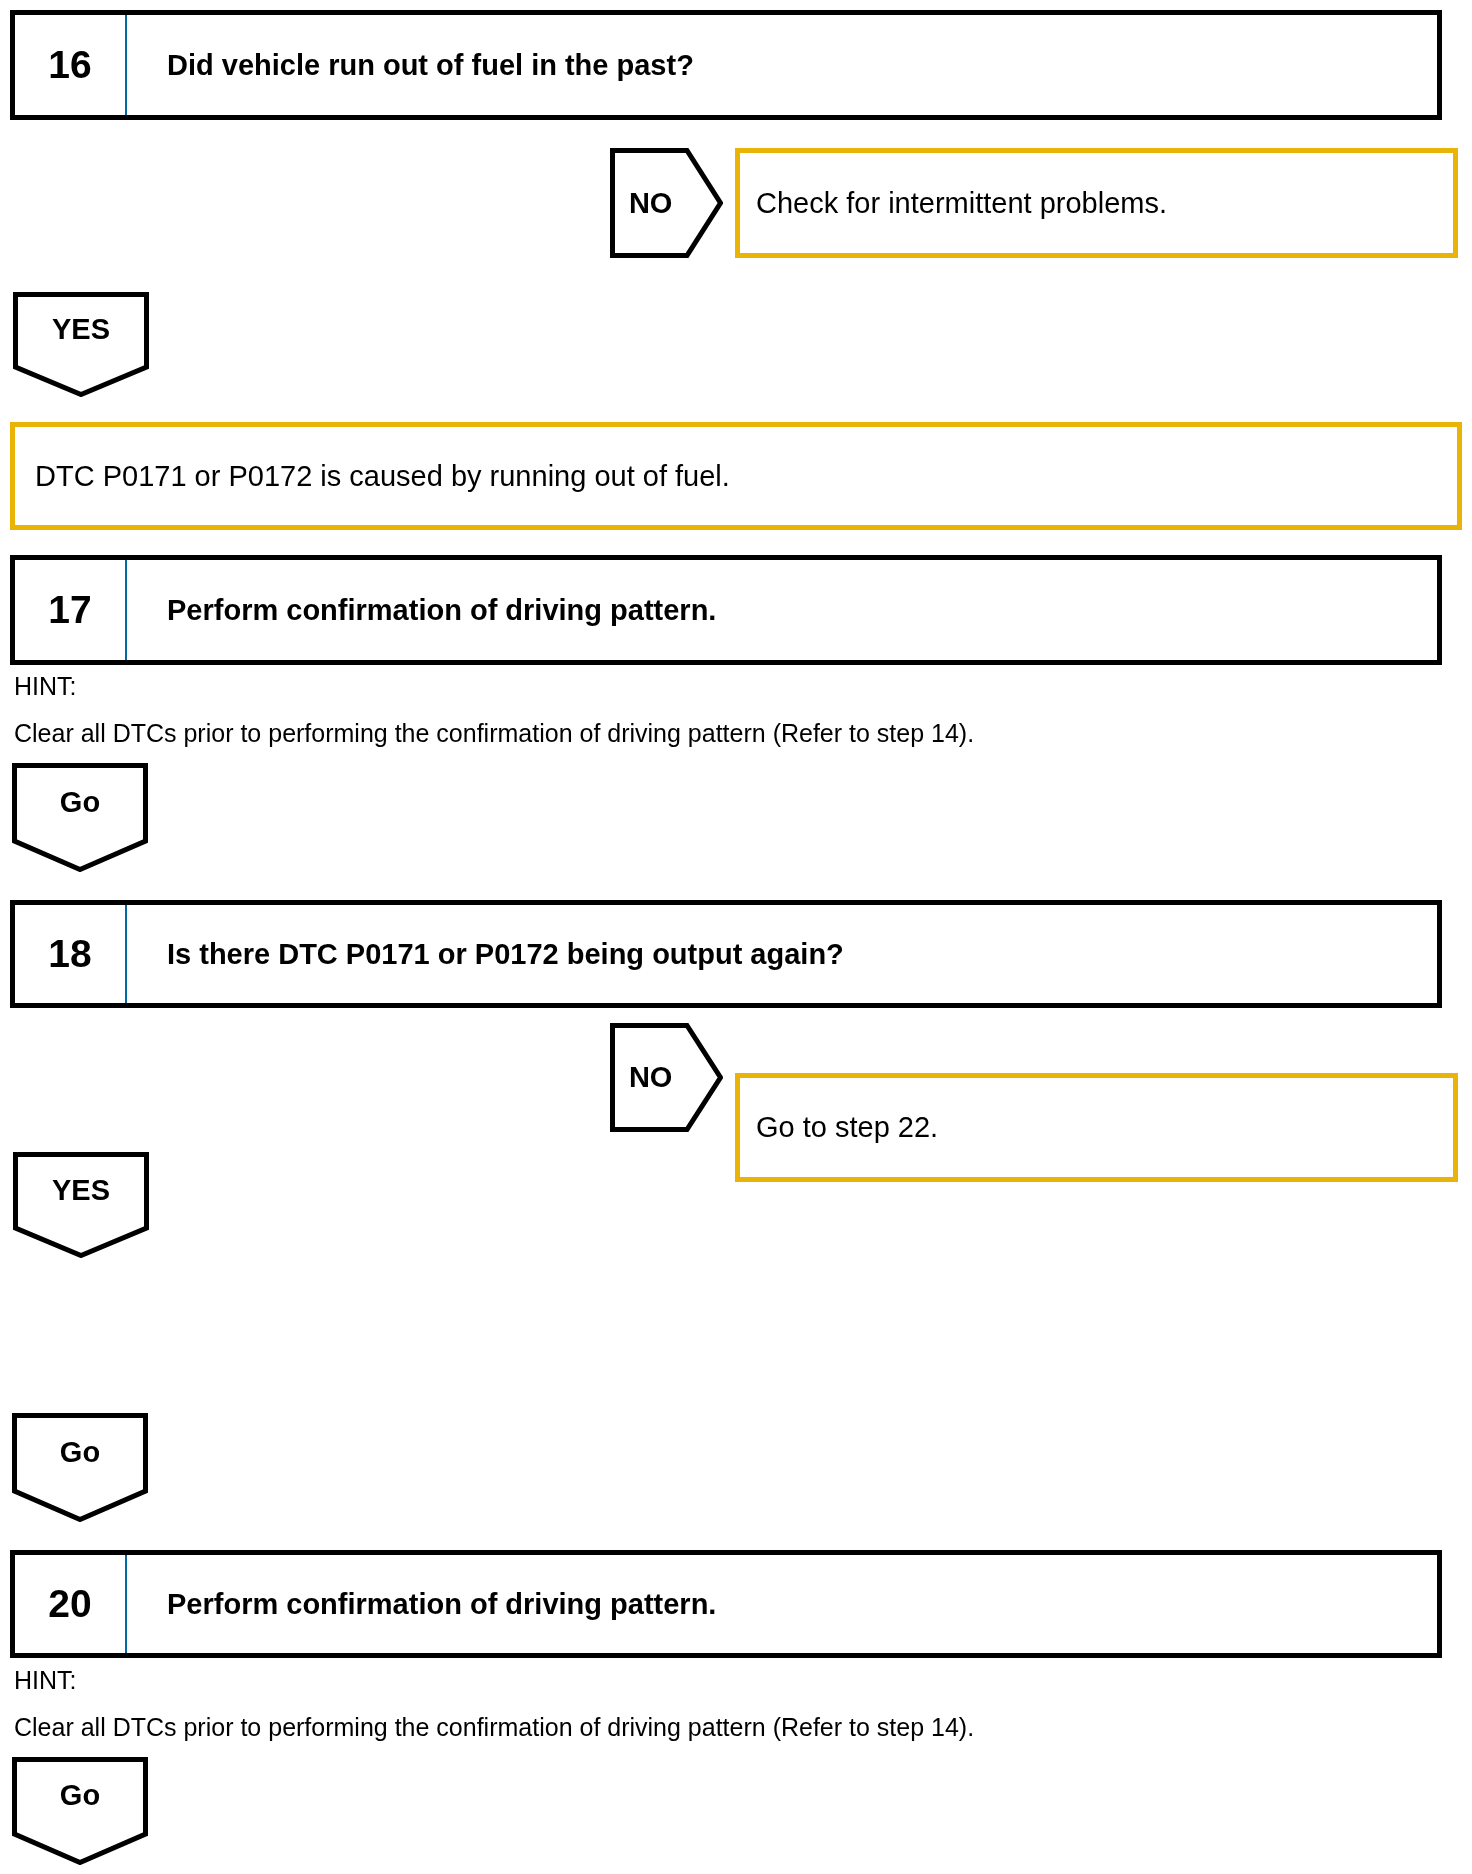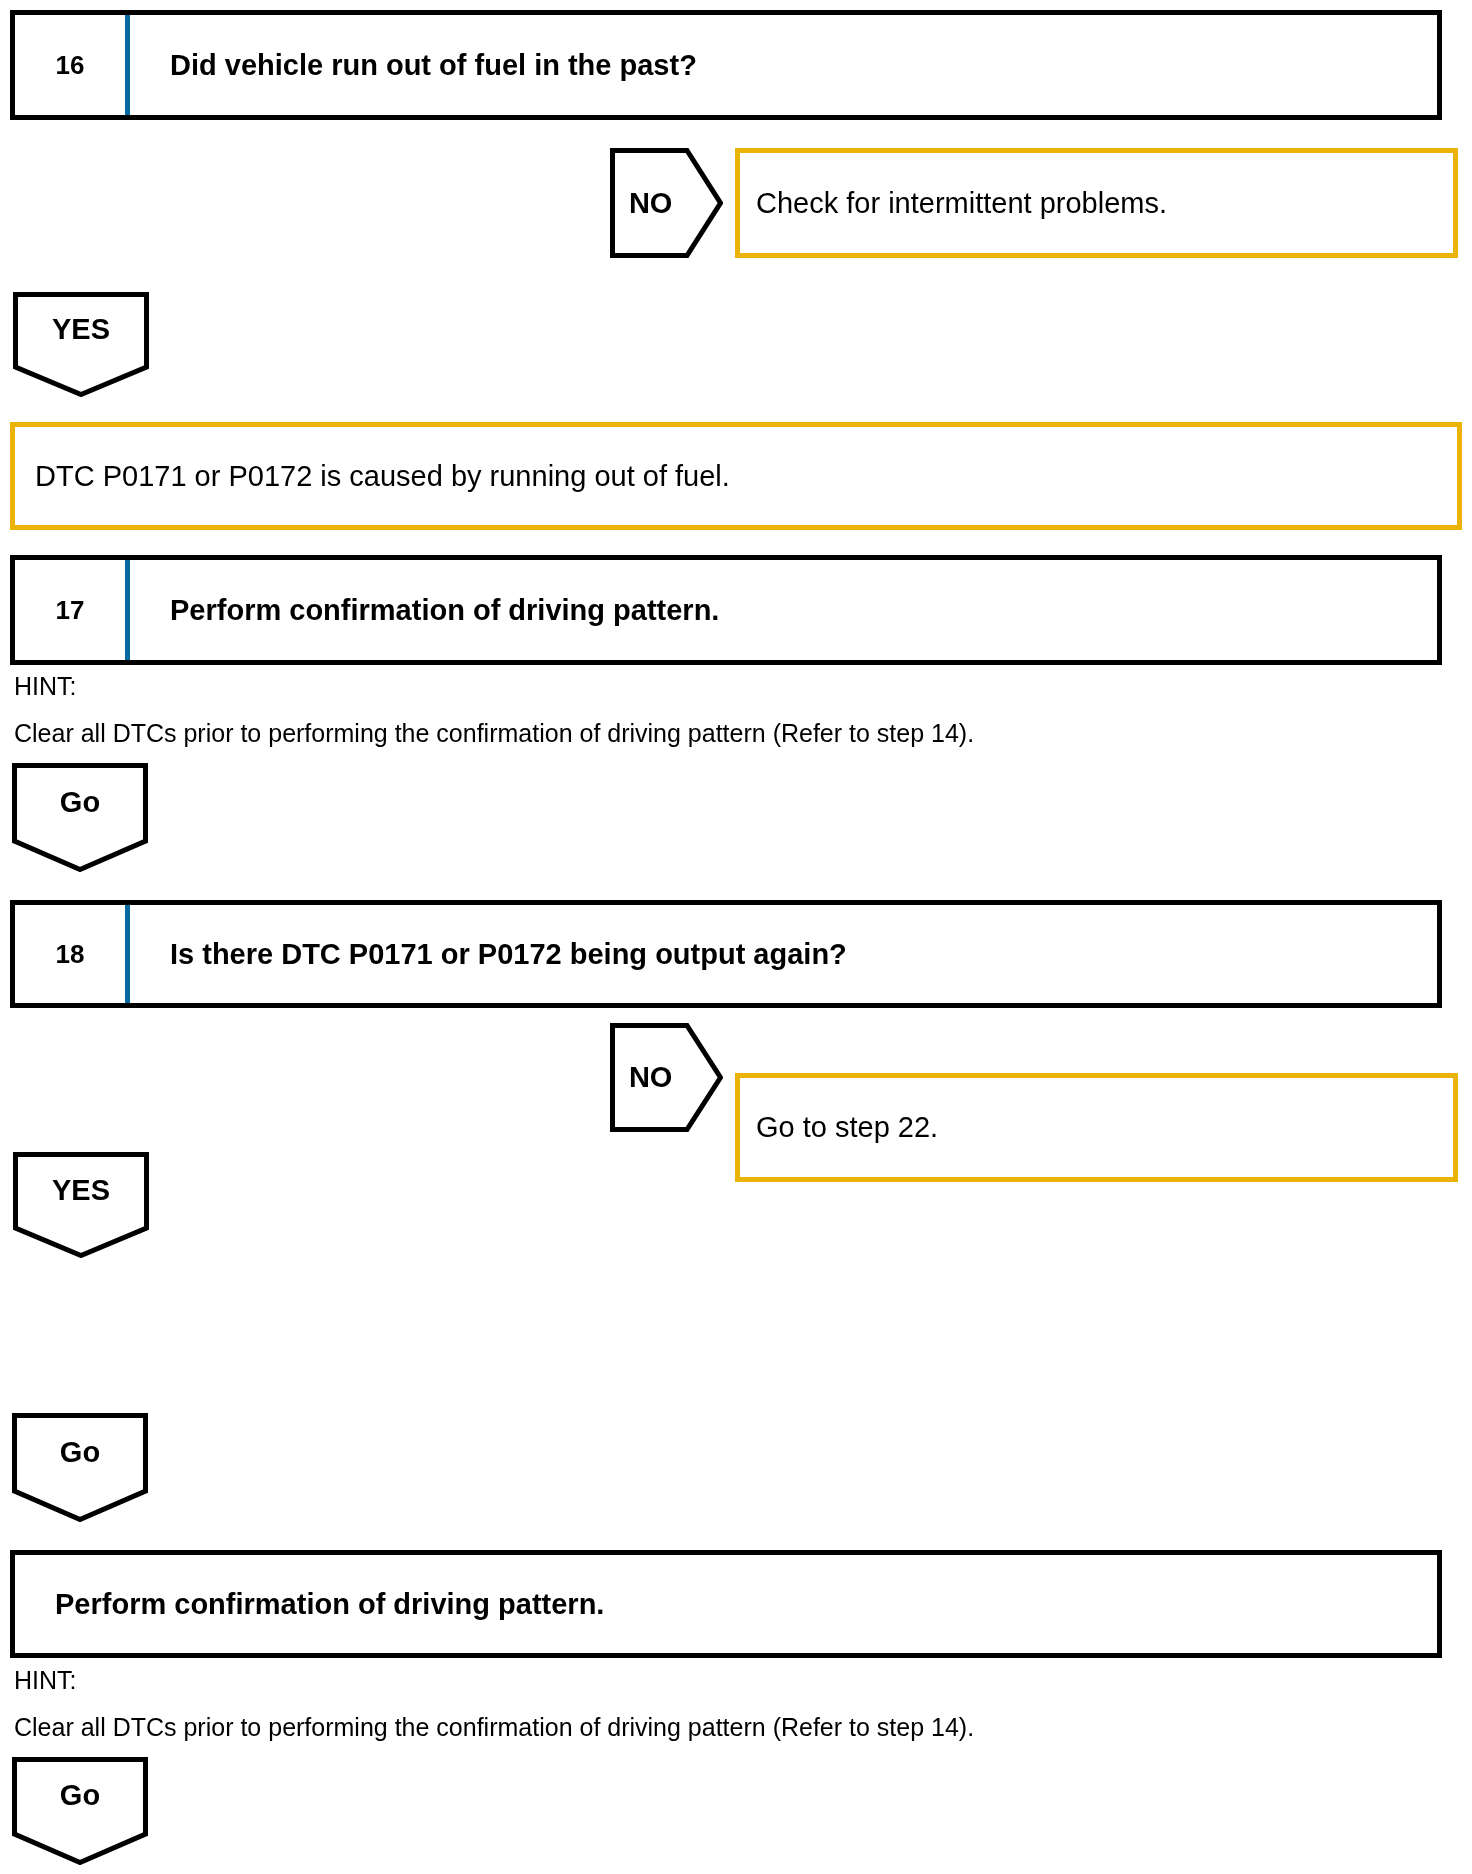--- a/index.html
+++ b/index.html
@@ -11,23 +11,23 @@
     overflow:hidden;
   }
   
   .qbox{
     position:absolute;left:10px;width:1422px;height:100px;
     border:5px solid #000;background:#fff;
     display:flex;align-items:stretch;
   }
   .qbox .num{
     width:110px;flex:0 0 110px;
-    border-right:5px solid #0369a1;
+    border-right:2px solid #0369a1;
     display:flex;align-items:center;justify-content:center;
-    font-weight:bold;font-size:26px;
+    font-weight:bold;font-size:39px;
   }
   .qbox .title{
     flex:1;display:flex;align-items:center;
     padding-left:40px;
     font-weight:bold;font-size:29px;white-space:nowrap;text-align:center;
   }
   
   .rbox{
     position:absolute;border:5px solid #eab308;background:#fff;
     display:flex;align-items:center;
@@ -112,20 +112,21 @@
 
 
   <div class="pent pent-down" style="top:1413px;left:12px;width:136px;height:109px;">
     <svg width="136" height="109" viewBox="0 0 136 109">
       <polygon points="2.5,2.5 133.5,2.5 133.5,78 68,106.5 2.5,78" fill="#ffffff" stroke="#000000" stroke-width="5" stroke-linejoin="miter"></polygon>
     </svg>
     <div class="lbl">Go</div>
   </div>
 
   <div class="qbox" style="top:1550px;height:98px;">
+    <div class="num">20</div>
     <div class="title">Perform confirmation of driving pattern.</div>
   </div>
 
   <div class="hint-label" style="top:1666px;">HINT:</div>
   <div class="hint-text" style="top:1713px;">Clear all DTCs prior to performing the confirmation of driving pattern (Refer to step 14).</div>
 
   <div class="pent pent-down" style="top:1757px;left:12px;width:136px;height:108px;">
     <svg width="136" height="108" viewBox="0 0 136 108">
       <polygon points="2.5,2.5 133.5,2.5 133.5,77 68,105.5 2.5,77" fill="#ffffff" stroke="#000000" stroke-width="5" stroke-linejoin="miter"></polygon>
     </svg>

